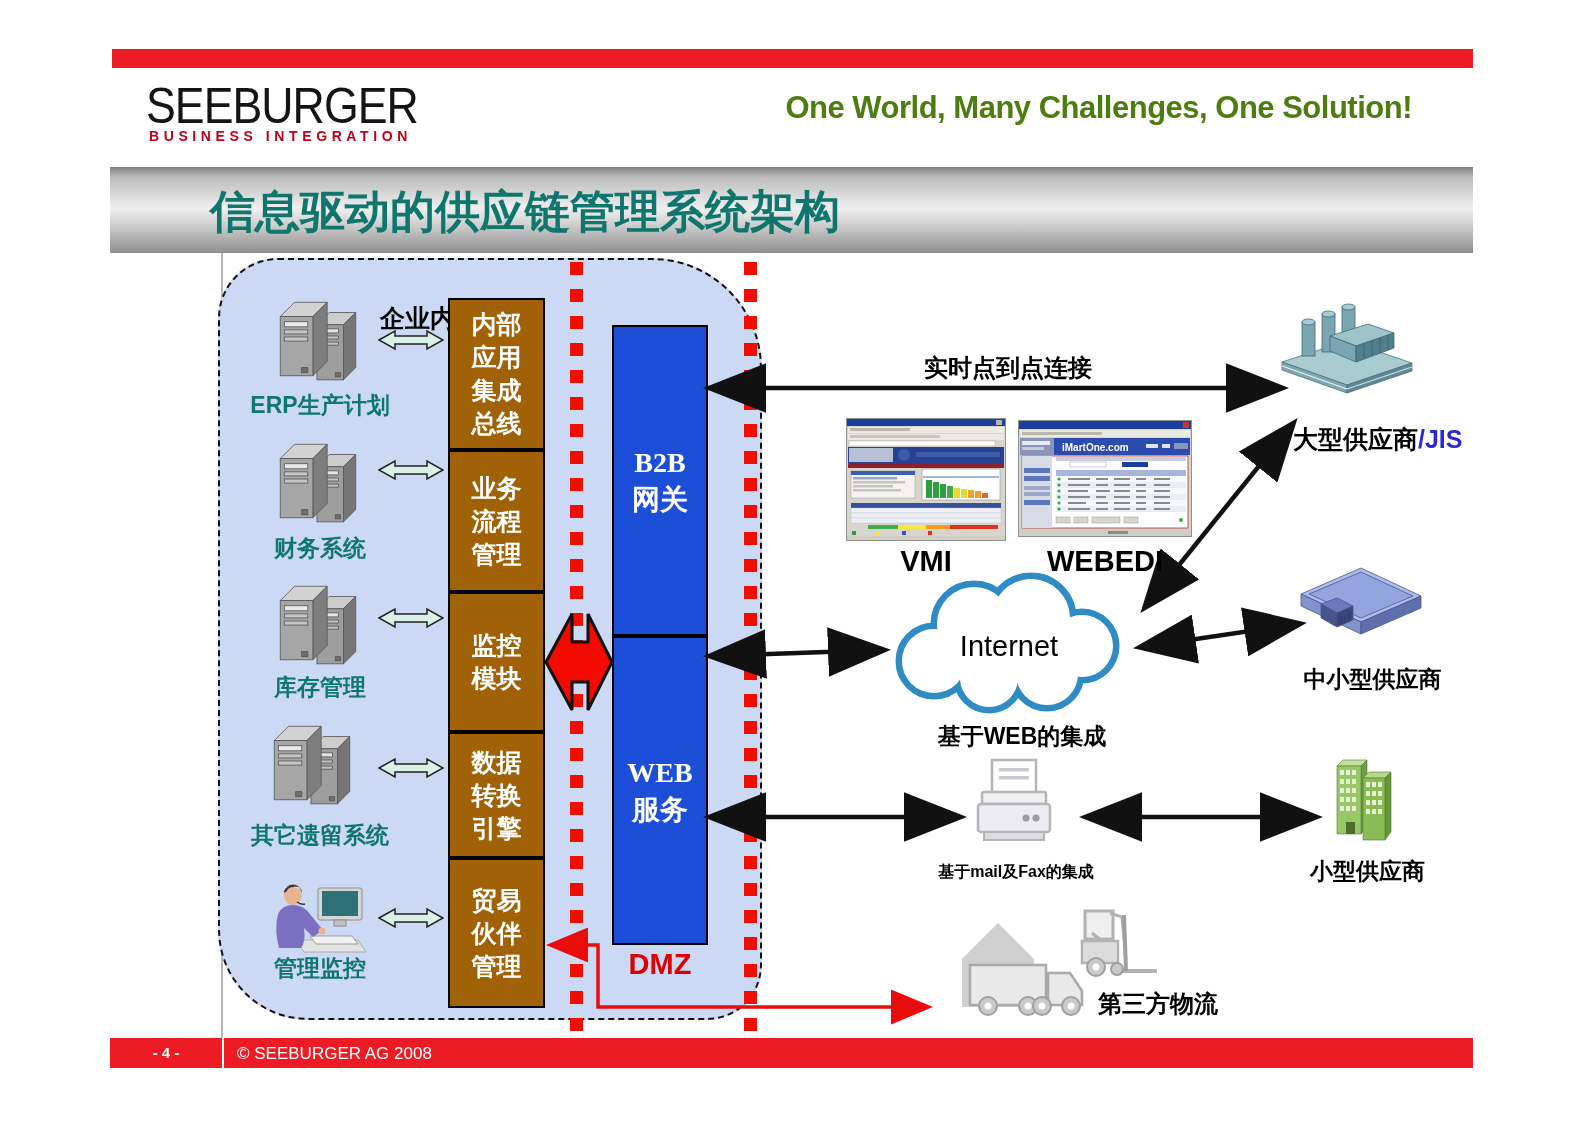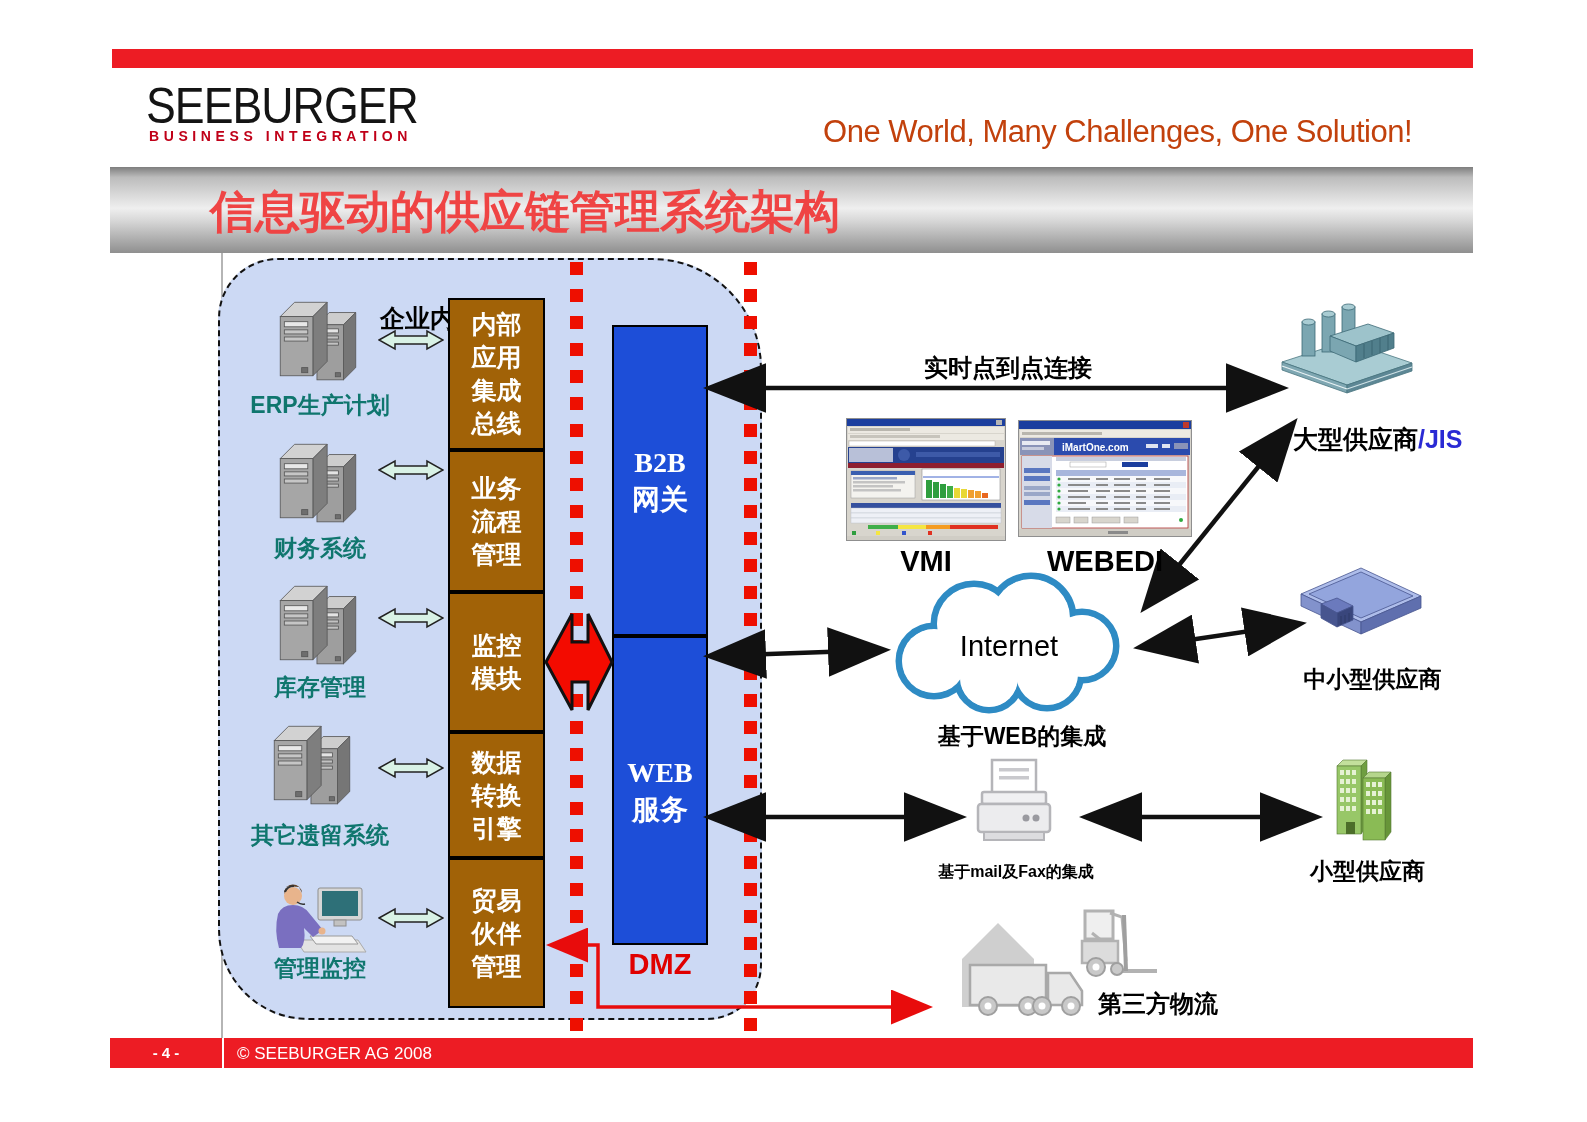--- a/index.html
+++ b/index.html
@@ -5,23 +5,23 @@
   html,body{margin:0;padding:0;background:#fff;}
   body{width:1587px;height:1122px;position:relative;font-family:"Liberation Sans",sans-serif;overflow:hidden;}
   .abs{position:absolute;}
   .ctr{text-align:center;}
   .prewrap{white-space:pre-line;}
   .lbl{font-weight:bold;color:#000;margin-top:36px;}
   
   .top-bar{left:112px;top:49px;width:1361px;height:19px;background:#ed1c24;}
   .logo-main{left:146px;top:76px;font-size:47px;font-weight:normal;letter-spacing:-1px;color:#141414;transform:scale(0.95,1.06);transform-origin:left top;}
   .logo-sub{left:149px;top:128px;font-size:14px;font-weight:bold;letter-spacing:4.6px;color:#c00018;}
-  .slogan{left:700px;top:90px;width:712px;text-align:right;font-size:31px;font-weight:normal;color:#c2410c;letter-spacing:-0.5px;margin-top:24px;}
+  .slogan{left:700px;top:90px;width:712px;text-align:right;font-size:31px;font-weight:bold;color:#4d7c0f;letter-spacing:-0.5px;}
   .title-bar{left:110px;top:167px;width:1363px;height:86px;background:linear-gradient(180deg,#7e7e7e 0%,#bcbcbc 12%,#efefef 48%,#d8d8d8 62%,#8f8f8f 100%);}
-  .page-title{left:210px;top:167px;height:86px;line-height:90px;font-size:45px;font-weight:600;color:#ef4444;}
+  .page-title{left:210px;top:167px;height:86px;line-height:90px;font-size:45px;font-weight:600;color:#0f766e;}
   .guide-line{left:221px;top:253px;width:2px;height:785px;background:#b5b5b5;}
   
   .enterprise{left:218px;top:258px;width:544px;height:762px;background:#ccd9f4;border:2.5px dashed #111;border-radius:60px 110px 55px 90px;box-sizing:border-box;}
   .firewall{top:262px;width:13px;height:788px;background-image:repeating-linear-gradient(to bottom,#ee0f00 0px,#ee0f00 13px,transparent 13px,transparent 27px);}
   .modbox{left:448px;width:97px;background:#a16207;border:2.5px solid #000;box-sizing:border-box;color:#fff;font-weight:bold;font-size:25px;line-height:33px;display:flex;align-items:center;justify-content:center;text-align:center;}
   .gwbox{left:612px;width:96px;background:#1d4ed8;border:2.5px solid #000;box-sizing:border-box;color:#fff;font-weight:bold;font-family:"Liberation Serif",serif;font-size:28px;line-height:37px;display:flex;align-items:center;justify-content:center;text-align:center;}
   .dmz{left:612px;top:948px;width:96px;text-align:center;font-size:29px;font-weight:bold;color:#e00000;}
   .small-arrow{width:66px;height:22px;}
   .sys-label{left:210px;width:220px;text-align:center;font-size:23px;font-weight:bold;color:#0f766e;}
   

